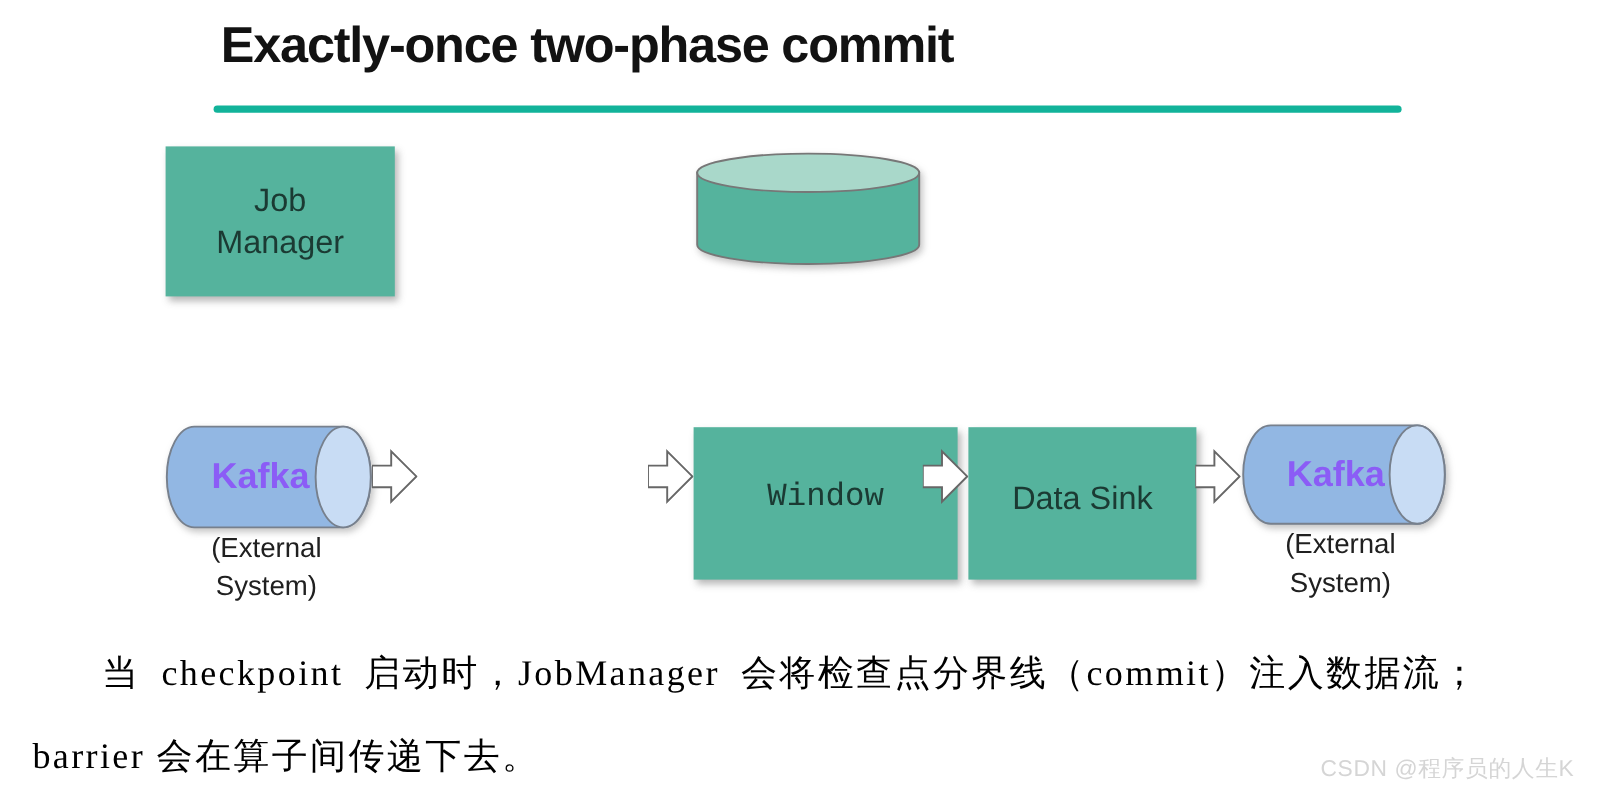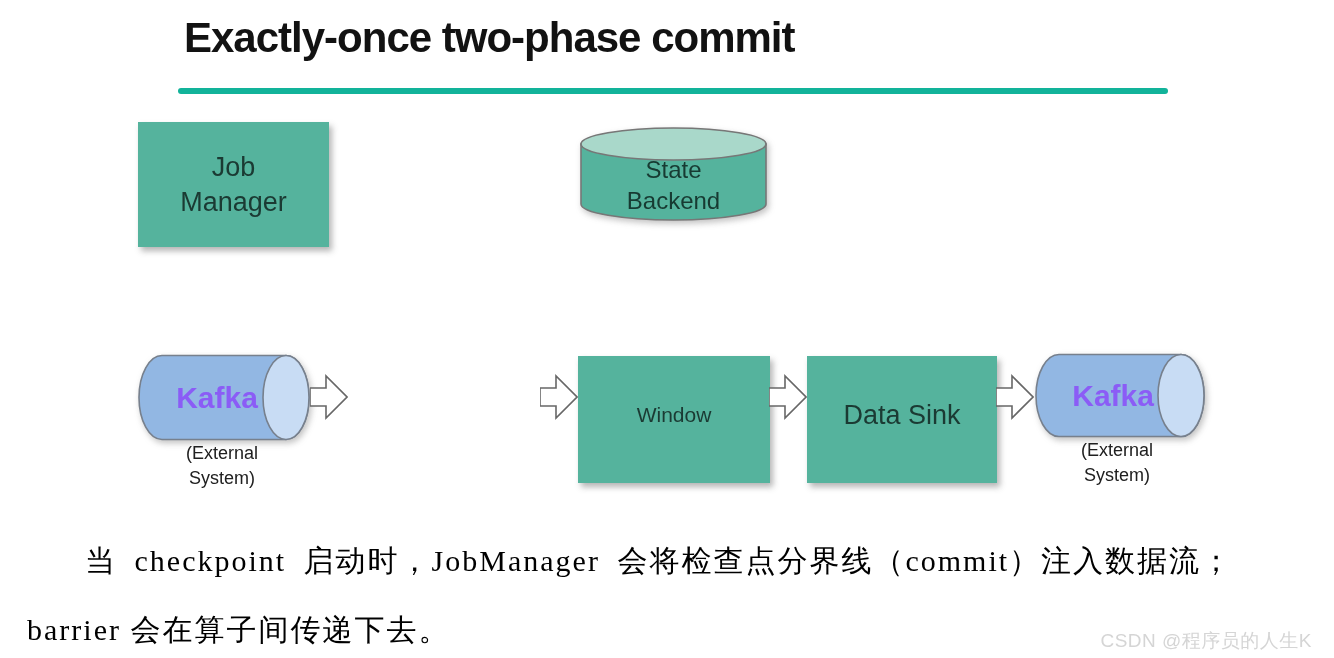--- a/index.html
+++ b/index.html
@@ -41,21 +41,21 @@
     box-shadow: 3px 4px 6px rgba(70,70,70,0.40);
     display: flex;
     align-items: center;
     justify-content: center;
     text-align: center;
     color: #1b3a33;
   }
   .gbox .lbl { white-space: pre-line; line-height: 1.28; }
   .box-job-manager   { left: 138px; top: 122px; width: 191px; height: 125px; font-size: 27px; align-items: center; }
   .box-data-source   { left: 348px; top: 356px; width: 192px; height: 127px; font-size: 27px; }
-  .box-window        { left: 578px; top: 356px; width: 192px; height: 127px; font-size: 21px; }
+  .box-window        { left: 578px; top: 356px; width: 220px; height: 127px; font-size: 27px; font-family: Liberation Mono, monospace; }
   .box-data-sink     { left: 807px; top: 356px; width: 190px; height: 127px; font-size: 27px; }
   .box-data-source .lbl, .box-window .lbl, .box-data-sink .lbl { position: relative; top: -4px; }
 
   
   .cyl { position: absolute; }
   .cyl svg { display: block; filter: drop-shadow(2px 3px 3px rgba(80,80,80,0.35)); }
   .cyl .lbl {
     position: absolute;
     display: flex;
     align-items: center;
@@ -69,21 +69,21 @@
   .cyl-kafka-left  { left: 137px; top: 354px; width: 174px; height: 87px; }
   .cyl-kafka-right { left: 1034px; top: 353px; width: 172px; height: 85px; }
   .cyl-kafka-left .lbl, .cyl-kafka-right .lbl {
     left: 0; top: 0; width: 92%; height: 100%;
     font-size: 30px; color: #8b5cf6; font-weight: bold;
   }
 
   .ext-label {
     position: absolute;
     text-align: center;
-    font-size: 18px;
+    font-size: 23px;
     line-height: 1.38;
     color: #202020;
     white-space: pre-line;
   }
   .ext-left  { left: 147px;  top: 441px; width: 150px; }
   .ext-right { left: 1042px; top: 438px; width: 150px; }
 
   
   .arrow { position: absolute; width: 38px; height: 46px; }
   .arrow svg { display: block; }
@@ -125,22 +125,20 @@
   <div class="gbox box-job-manager">
     <span class="lbl">Job
 Manager</span>
   </div>
 
   <div class="cyl cyl-state-backend">
     <svg width="189" height="96" viewBox="0 0 189 96">
       <path d="M 2 18 L 2 78 A 92.5 16 0 0 0 187 78 L 187 18 Z" fill="#55b39d" stroke="#777777" stroke-width="1.6"></path>
       <ellipse cx="94.5" cy="18" rx="92.5" ry="16" fill="#a9d8ca" stroke="#777777" stroke-width="1.6"></ellipse>
     </svg>
-    <span class="lbl">State
-Backend</span>
   </div>
 
   <div class="cyl cyl-kafka-left">
     <svg width="174" height="87" viewBox="0 0 174 87">
       <path d="M 25 1.5 L 149 1.5 A 23 42 0 0 1 149 85.5 L 25 85.5 A 23 42 0 0 1 25 1.5 Z" fill="#92b7e3" stroke="#77808d" stroke-width="1.6"></path>
       <ellipse cx="149" cy="43.5" rx="23" ry="42" fill="#c8dcf4" stroke="#77808d" stroke-width="1.6"></ellipse>
     </svg>
     <span class="lbl">Kafka</span>
   </div>
   <div class="ext-label ext-left">(External

